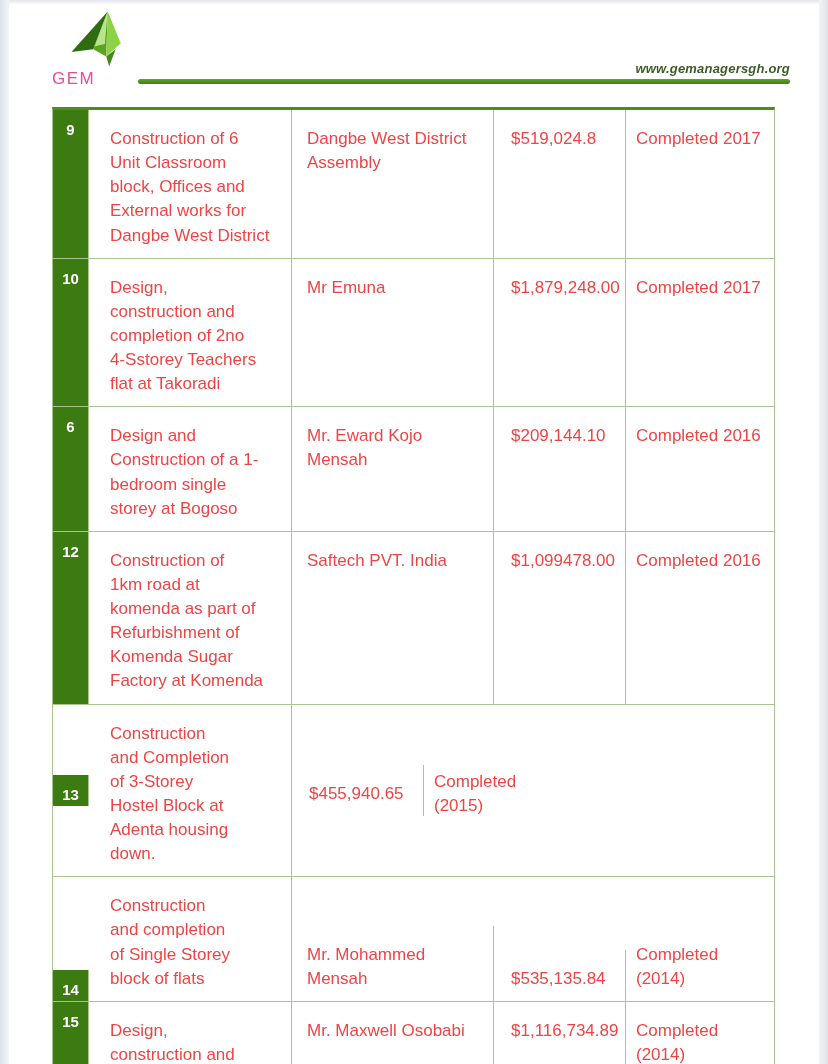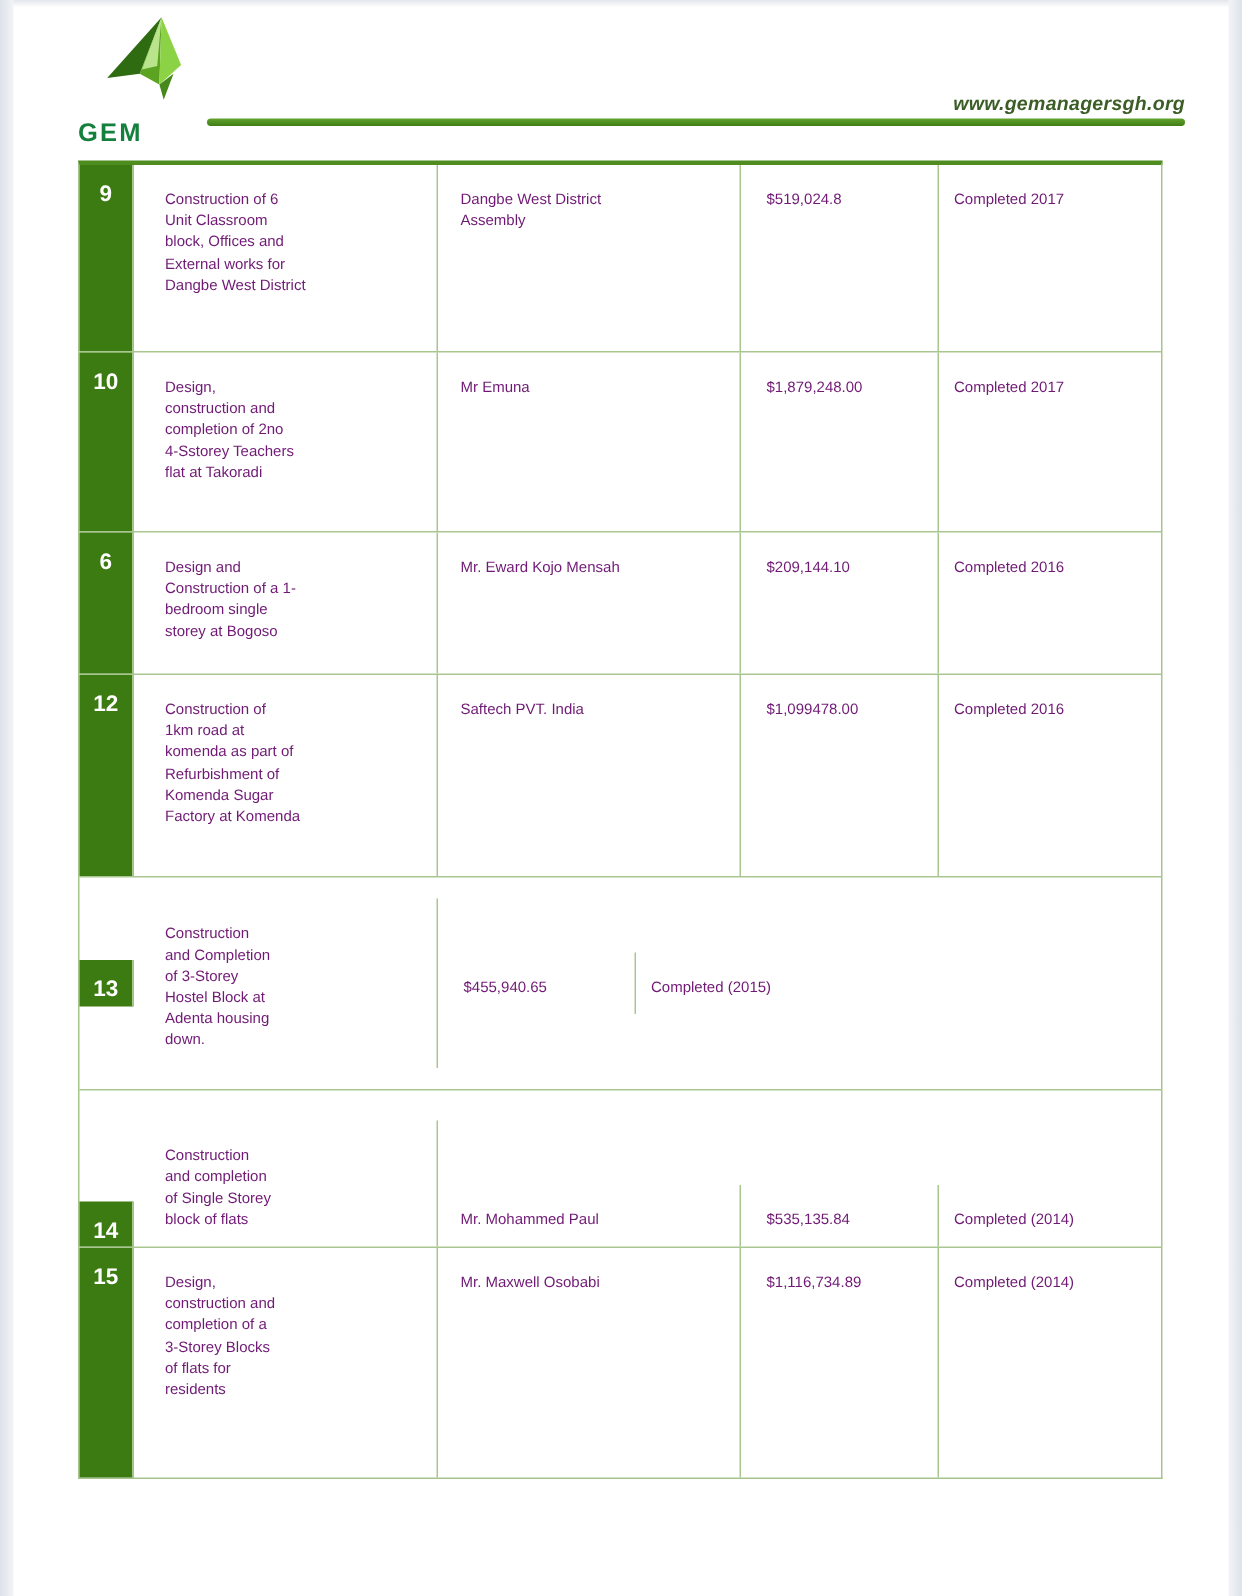--- a/index.html
+++ b/index.html
@@ -31,22 +31,22 @@
   .header {
     position: absolute;
     left: 52px; right: 38px; top: 10px;
     height: 80px;
   }
   .logo-block {
     position: absolute; left: 0; top: 0; width: 88px; text-align: left;
   }
   .logo-icon { display: block; width: 74px; height: 58px; margin-left: 10px; }
   .logo-text {
-    font-size: 17px; font-weight: 700; color: #15803d;
-    letter-spacing: 1.5px; margin-top: 11px;
+    font-size: 17px; font-weight: 400; color: #ec4899;
+    letter-spacing: 1.5px; margin-top: 1px;
   }
   .header-right {
     position: absolute; left: 86px; right: 0; bottom: 6px;
   }
   .site-url {
     text-align: right;
     font-size: 13px;
     font-style: italic;
     font-weight: 600;
     color: #3c5d26;
@@ -70,22 +70,22 @@
     border-right: 1px solid #a6c48c;
     border-bottom: 1px solid #a6c48c;
   }
   .t-row {
     display: flex;
     border-bottom: 1px solid #a9c690;
   }
   .t-row:last-child { border-bottom: none; }
   .cell {
     border-right: 1px solid #a9c690;
-    font-size: 10px;
-    color: #701a75;
+    font-size: 17px;
+    color: #ef4444;
     line-height: 1.42;
     white-space: pre-line;
   }
   .cell:last-child { border-right: none; }
   .c-num {
     width: 36px;
     background: #3c7b11;
     color: #ffffff;
     font-weight: 700;
     font-size: 15px;
@@ -195,21 +195,21 @@
       <div class="cell c-amount">$455,940.65</div>
       <div class="cell c-status">Completed (2015)</div>
     </div>
 
     <div class="t-row r5">
       <div class="cell c-num">14</div>
       <div class="cell c-desc">Construction
 and completion
 of Single Storey
 block of flats</div>
-      <div class="cell c-client">Mr. Mohammed Paul</div>
+      <div class="cell c-client">Mr. Mohammed Mensah</div>
       <div class="cell c-amount">$535,135.84</div>
       <div class="cell c-status">Completed (2014)</div>
     </div>
 
     <div class="t-row r6">
       <div class="cell c-num">15</div>
       <div class="cell c-desc">Design,
 construction and
 completion of a
 3-Storey Blocks

